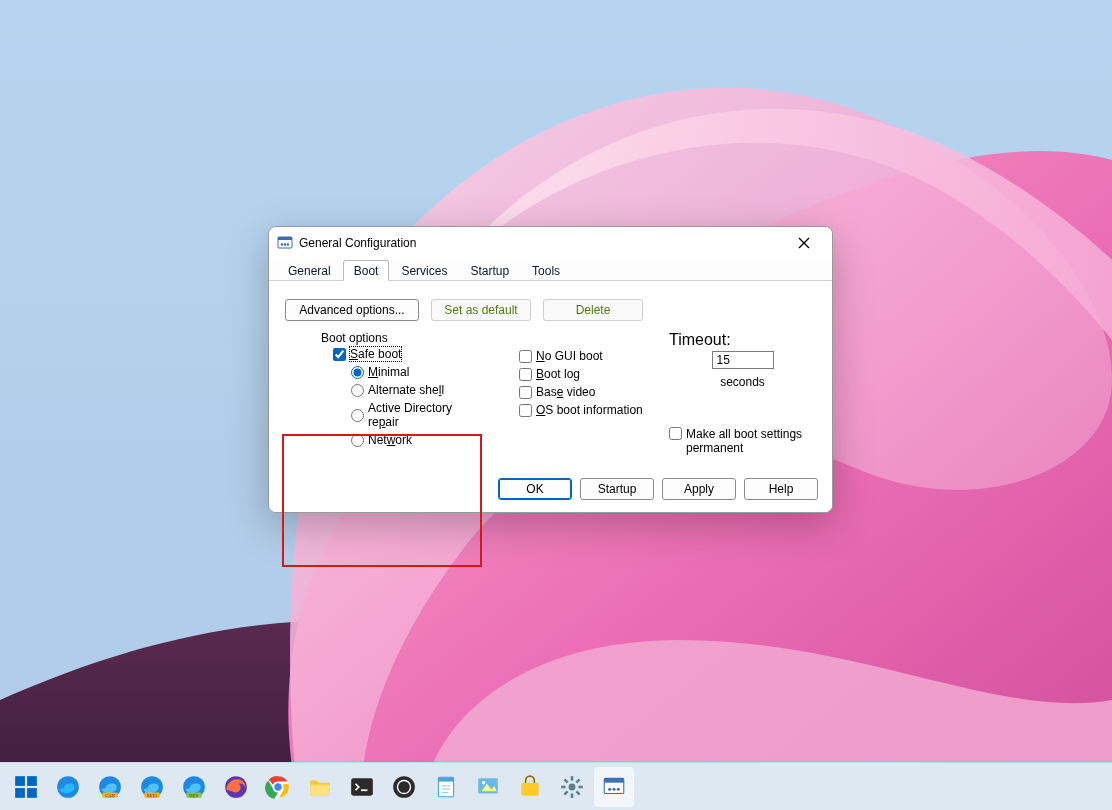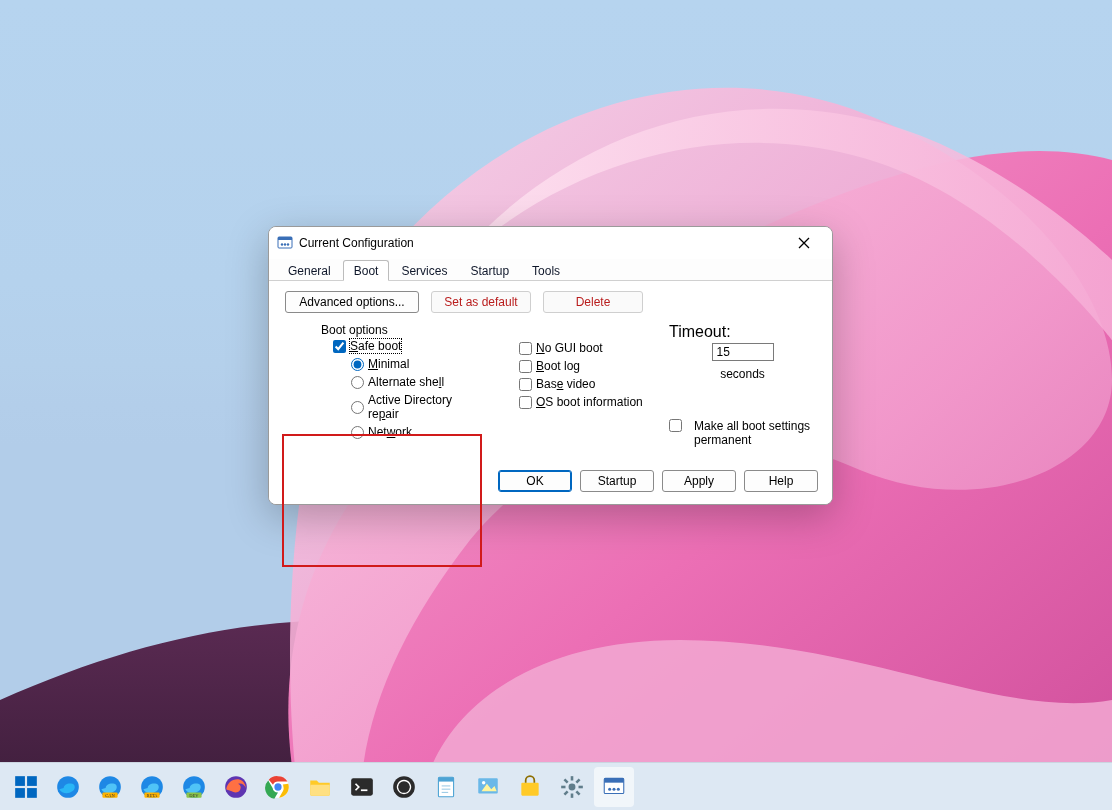--- a/index.html
+++ b/index.html
@@ -63,28 +63,28 @@
   .tabbody { padding:10px 16px 12px; background:#fff; }
 
   .bootlist {
     width:100%; height:92px; border:1px solid #7a7a7a; background:#fff; overflow:auto;
   }
   .bootlist .entry {
     padding:1px 4px; font-size:12px; white-space:nowrap;
   }
   .bootlist .entry.selected { background:#0078d7; color:#fff; }
 
-  .row-buttons { display:flex; gap:12px; }
+  .row-buttons { display:flex; gap:12px; margin-top:8px; }
   .btn {
     height:22px; border:1px solid #8a8a8a; background:#fdfdfd;
     font-size:12px; padding:0 12px; border-radius:3px; cursor:pointer;
     display:inline-flex; align-items:center; justify-content:center;
   }
   .btn.wide { width:100px; }
-  .btn.disabled { color:#b91c1c; border-color:#cfcfcf; background:#fafafa; cursor:default; }
+  .btn.disabled { color:#4d7c0f; border-color:#cfcfcf; background:#fafafa; cursor:default; }
 
   .columns { display:flex; margin-top:10px; }
   .col { display:flex; flex-direction:column;padding-left:34px; }
   .col.left { width:200px; }
   .col.mid { width:180px; padding-top:16px;}
   .col.right { flex:1; padding-left:4px; }
 
   .groupframe {
     position:relative;
   }
@@ -99,21 +99,21 @@
   input[type=checkbox], input[type=radio] { width:13px; height:13px; margin:0; accent-color:#0067c0; }
   label.und { }
   label.und .u { text-decoration: underline; }
   .dotted-focus { outline: 1px dotted #000; outline-offset: 0px; }
 
   .timeout-label { font-size:16px; margin-bottom:2px; }
   .timeout-row { display:flex; align-items:center; gap:6px;flex-direction:column; }
   .timeout-row input[type=text] { width:62px; height:18px; border:1px solid #7a7a7a; font-size:12px; padding:0 4px; }
   .timeout-row .unit { font-size:12px; }
 
-  .permrow { display:flex; align-items:flex-start; gap:12px; margin-top:38px; font-size:12px; }
+  .permrow { display:flex; align-items:flex-start; gap:4px; margin-top:38px; font-size:12px; }
   .permrow label { max-width:140px; line-height:1.2; }
 
   .footer {
     display:flex; justify-content:flex-end; gap:8px; padding:10px 14px 12px;
     background:#fff;
   }
   .footer .btn { width:74px; }
   .footer .btn.default { border-color:#0067c0; box-shadow: inset 0 0 0 1px #0067c0; }
 </style>
 </head>
@@ -156,21 +156,21 @@
 
 <div class="dialog">
   <div class="titlebar">
     <svg class="appicon" viewBox="0 0 16 16">
       <rect x="1" y="2" width="14" height="11" rx="1" fill="#fff" stroke="#3a6fb7"></rect>
       <rect x="1" y="2" width="14" height="3" fill="#3a6fb7"></rect>
       <circle cx="5" cy="9.5" r="1.2" fill="#3a6fb7"></circle>
         <circle cx="8" cy="9.5" r="1.2" fill="#3a6fb7"></circle>
         <circle cx="11" cy="9.5" r="1.2" fill="#3a6fb7"></circle>
     </svg>
-    <div class="ttl">Current Configuration</div>
+    <div class="ttl">General Configuration</div>
     <div class="spacer"></div>
     <div class="closebtn">
       <svg viewBox="0 0 12 12">
           <path d="M1 1 L11 11 M11 1 L1 11" stroke="#000" stroke-width="1.3" fill="none"></path>
         </svg>
     </div>
   </div>
 
   <div class="tabstrip">
     <div class="tab">General</div>

